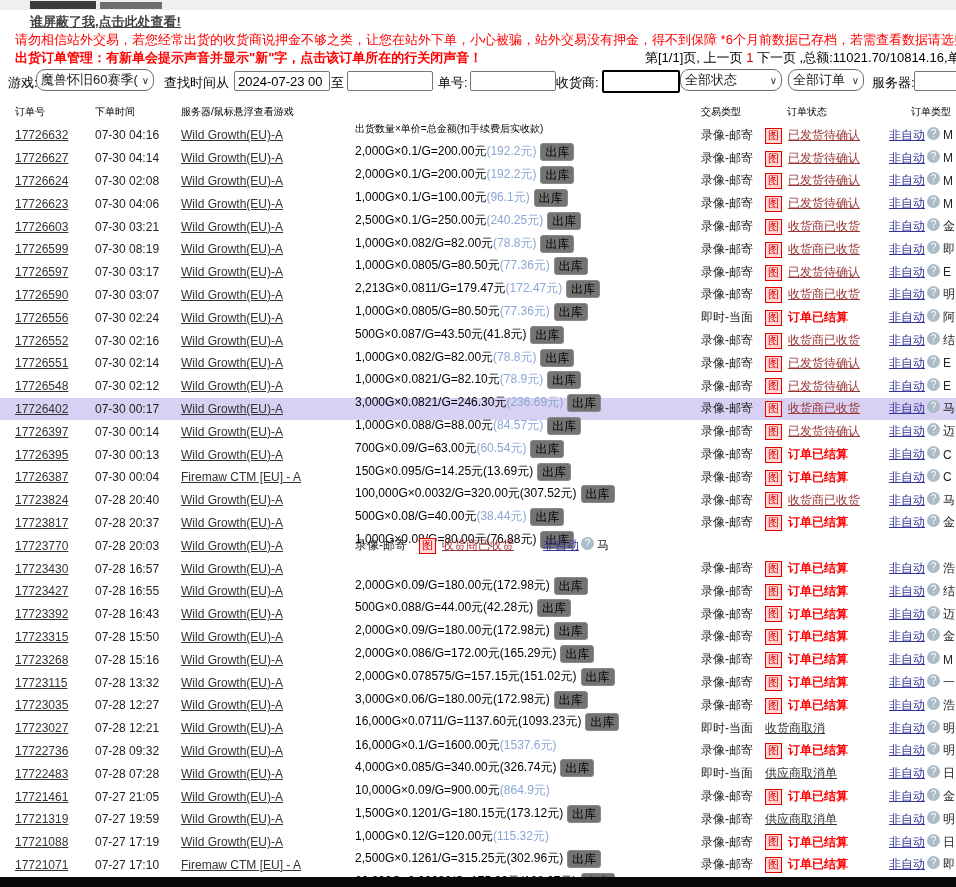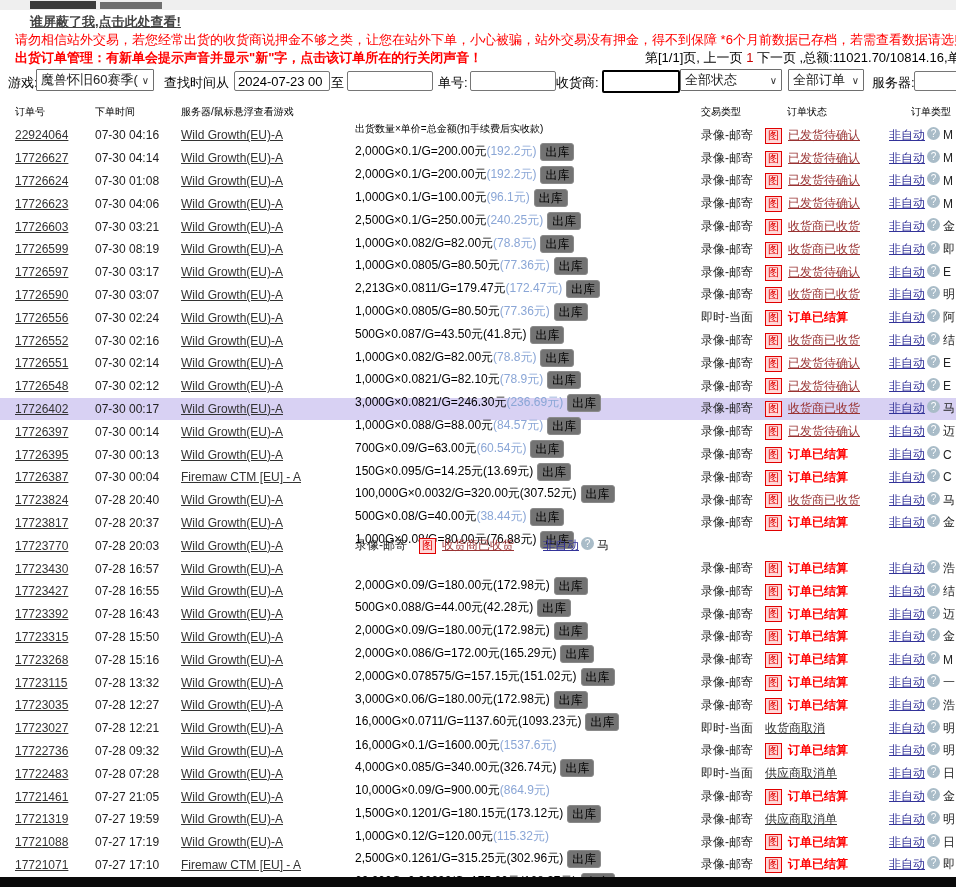--- a/index.html
+++ b/index.html
@@ -18,21 +18,21 @@
   .warn2{position:absolute;left:15px;top:49px;color:#ff0000;font-size:13px;font-weight:bold;white-space:nowrap;}
   .pagination{position:absolute;left:645px;top:49px;width:311px;overflow:hidden;white-space:nowrap;color:#000;font-size:13px;}
   .pagination .cur{color:#cc0000;}
   .pagination a{color:#000;text-decoration:none;}
 
   
   .filters{position:absolute;left:0;top:66px;width:956px;height:32px;}
   .filters .lab{position:absolute;top:8px;color:#000;font-size:13px;white-space:nowrap;}
   .filters input{position:absolute;top:5px;height:18px;border:1px solid #767676;border-radius:2px;font-size:13px;padding:0 3px;font-family:inherit;background:#fff;}
   .filters input.focused{border:2px solid #000;top:4px;height:19px;}
-  .sel{position:absolute;top:3px;height:22px;border:1px solid #6e6e6e;border-radius:1px;background:#fff;display:flex;align-items:center;justify-content:space-between;padding:0 4px;font-size:13px;box-sizing:border-box;cursor:default;white-space:nowrap;overflow:hidden;}
+  .sel{position:absolute;top:3px;height:22px;border:1px solid #6e6e6e;border-radius:9px;background:#fff;display:flex;align-items:center;justify-content:space-between;padding:0 4px;font-size:13px;box-sizing:border-box;cursor:default;white-space:nowrap;overflow:hidden;}
   .sel .chev{margin-left:4px;font-size:10px;color:#333;}
 
   
   .thead{position:absolute;left:0;top:100px;width:956px;height:24px;display:flex;align-items:center;font-size:10px;color:#000;}
   .tbody{position:absolute;left:0;top:124px;width:956px;}
   .trow{display:flex;align-items:center;height:22.8px;white-space:nowrap;}
   .trow.hl{background:#d8d1f3;}
   .c-order{width:80px;padding-left:15px;box-sizing:content-box;flex:none;}
   .c-time{width:86px;flex:none;}
   .c-server{width:174px;flex:none;}
@@ -104,42 +104,42 @@
   <span class="c-server">服务器/鼠标悬浮查看游戏</span>
   <span class="c-amount">出货数量×单价=总金额(扣手续费后实收款)</span>
   <span class="c-trade">交易类型</span>
   <span class="c-status hs">订单状态</span>
   <span class="c-type">订单类型</span>
 
 </div>
 
 <div class="tbody">
     <div class="trow">
-      <span class="c-order"><a class="lnk">22924064</a></span>
+      <span class="c-order"><a class="lnk">17726632</a></span>
       <span class="c-time">07-30 04:16</span>
       <span class="c-server"><a class="lnk">Wild Growth(EU)-A</a></span>
       <span class="c-amount"><span class="amt">2,000G×0.1/G=200.00元</span><span class="net blue">(192.2元)</span><button class="ship">出库</button></span>
       <span class="c-trade">录像-邮寄</span>
       <span class="c-status"><span class="badge">图</span><a class="status pending">已发货待确认</a></span>
       <span class="c-type"><a class="otype">非自动</a><span class="help">?</span></span>
       <span class="c-edge">M</span>
     </div>
     <div class="trow">
       <span class="c-order"><a class="lnk">17726627</a></span>
       <span class="c-time">07-30 04:14</span>
       <span class="c-server"><a class="lnk">Wild Growth(EU)-A</a></span>
       <span class="c-amount"><span class="amt">2,000G×0.1/G=200.00元</span><span class="net blue">(192.2元)</span><button class="ship">出库</button></span>
       <span class="c-trade">录像-邮寄</span>
       <span class="c-status"><span class="badge">图</span><a class="status pending">已发货待确认</a></span>
       <span class="c-type"><a class="otype">非自动</a><span class="help">?</span></span>
       <span class="c-edge">M</span>
     </div>
     <div class="trow">
       <span class="c-order"><a class="lnk">17726624</a></span>
-      <span class="c-time">07-30 01:08</span>
+      <span class="c-time">07-30 02:08</span>
       <span class="c-server"><a class="lnk">Wild Growth(EU)-A</a></span>
       <span class="c-amount"><span class="amt">1,000G×0.1/G=100.00元</span><span class="net blue">(96.1元)</span><button class="ship">出库</button></span>
       <span class="c-trade">录像-邮寄</span>
       <span class="c-status"><span class="badge">图</span><a class="status pending">已发货待确认</a></span>
       <span class="c-type"><a class="otype">非自动</a><span class="help">?</span></span>
       <span class="c-edge">M</span>
     </div>
     <div class="trow">
       <span class="c-order"><a class="lnk">17726623</a></span>
       <span class="c-time">07-30 04:06</span>

